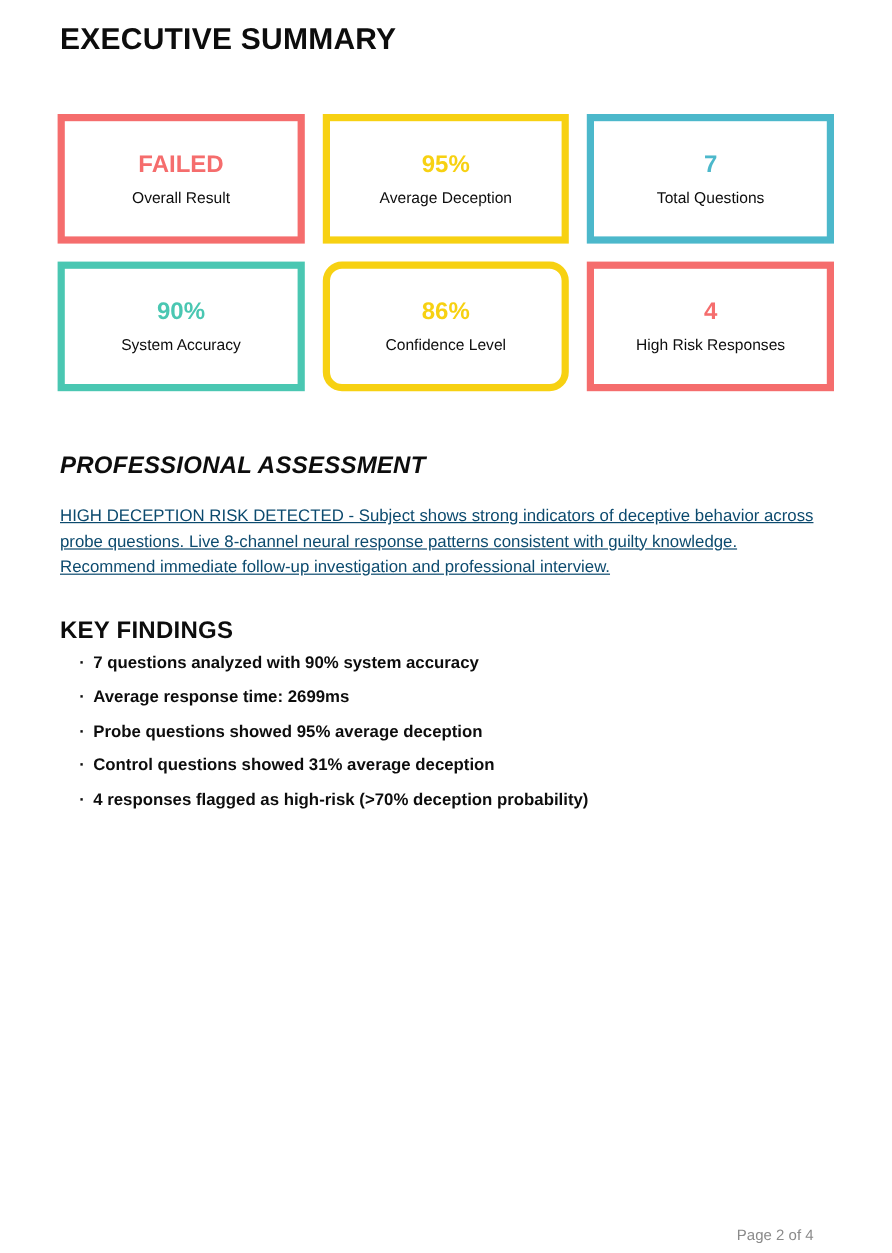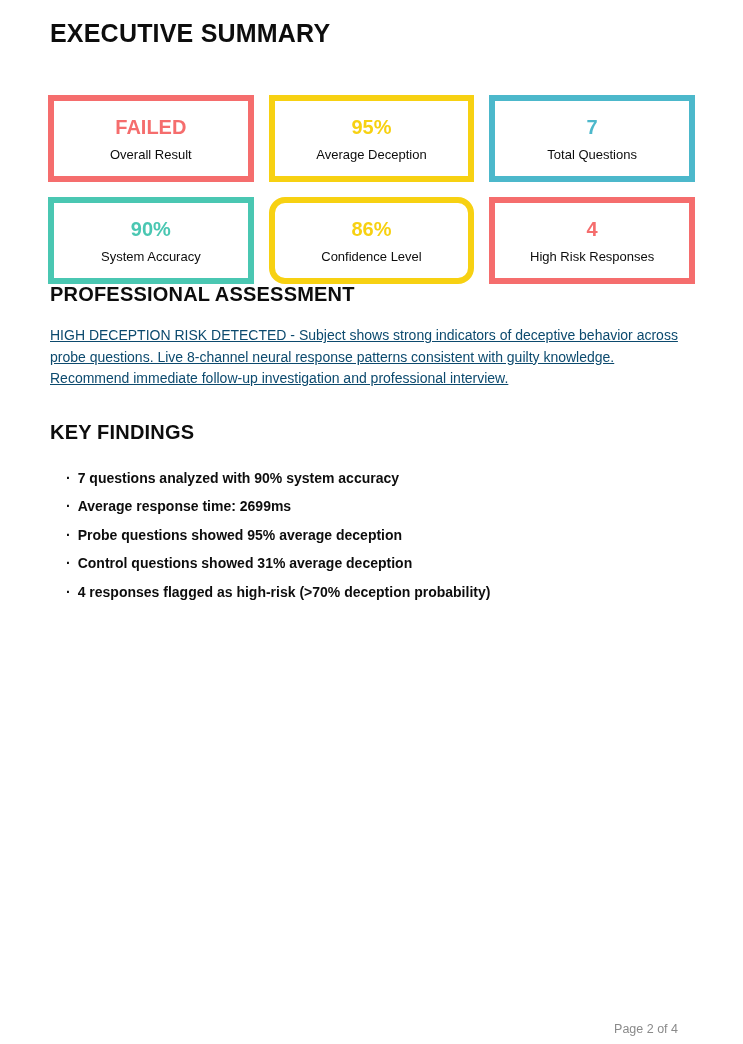--- a/index.html
+++ b/index.html
@@ -24,21 +24,21 @@
     letter-spacing: 0.2px;
   }
   .stats-grid {
     margin-top: 47px;
     display: grid;
     grid-template-columns: 1fr 1fr 1fr;
     column-gap: 15px;
     row-gap: 15px;
   }
   .stat-card {
-    height: 87px;
+    height: 108px;
     border: 6px solid #cccccc;
     background: #ffffff;
     display: flex;
     flex-direction: column;
     align-items: center;
     justify-content: center;
     text-align: center;
   }
   .stat-value {
     font-size: 20px;
@@ -51,33 +51,33 @@
     font-weight: normal;
     color: #0d0d0d;
   }
   .section-heading {
     font-size: 20px;
     line-height: 21px;
     font-weight: bold;
     color: #0d0d0d;
     letter-spacing: 0.2px;
   }
-  .assessment-heading { margin-left: 2px; }
+  .assessment-heading { margin-top: 52px; margin-left: 2px; font-style: italic; }
   .assessment-body {
     margin-top: 20px;
     margin-left: 2px;
     max-width: 645px;
     font-size: 14px;
     line-height: 21.5px;
     color: #0c4a6e;
     text-decoration: underline;
   }
   .findings-heading { margin-top: 32px; margin-left: 2px; }
   .findings-list {
-    margin-top: 28px;
+    margin-top: 8px;
     list-style: none;
   }
   .findings-list li {
     font-size: 14px;
     line-height: 15px;
     font-weight: bold;
     color: #0d0d0d;
     margin-bottom: 13.5px;
     padding-left: 18px;
   }

